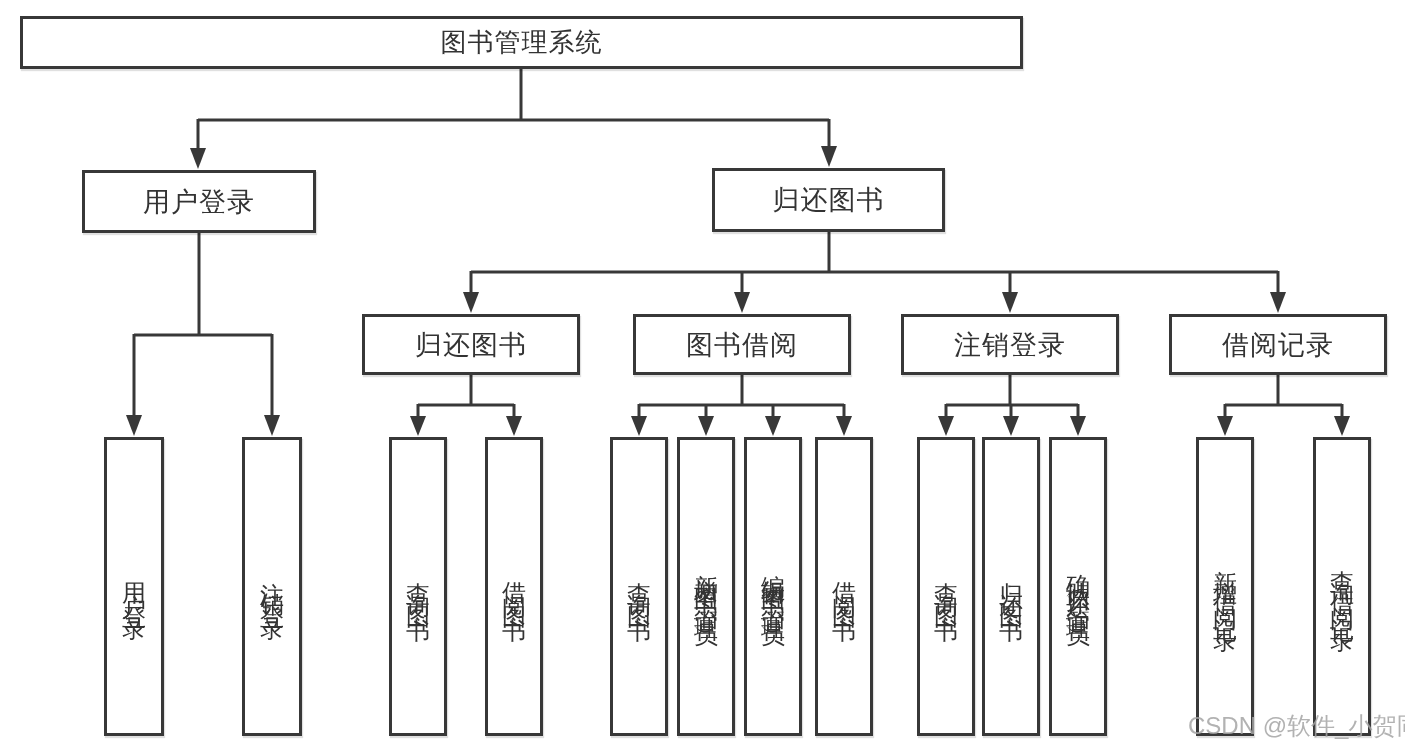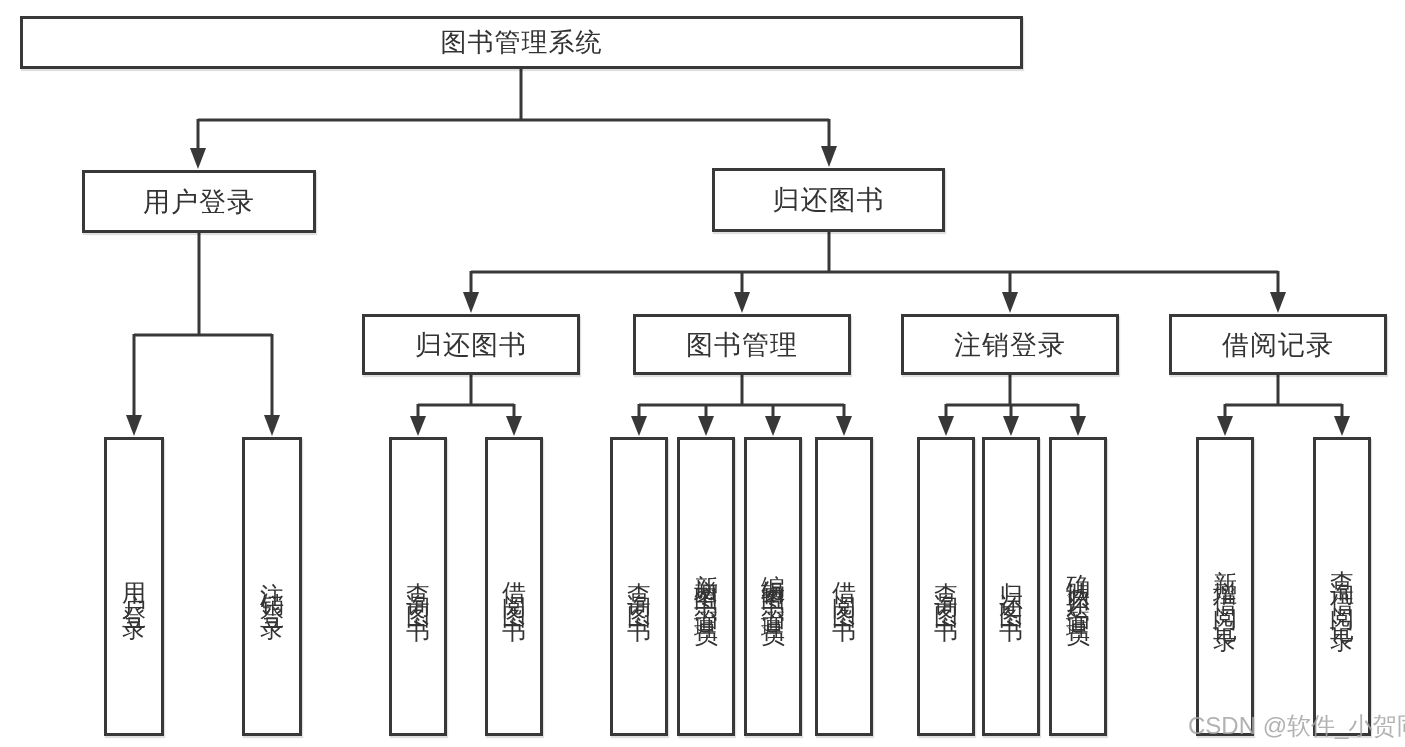--- a/index.html
+++ b/index.html
@@ -100,21 +100,21 @@
     <span>用户登录</span>
   </div>
   <div class="node node--h" style="left:712px; top:168px; width:233px; height:64px;">
     <span>归还图书</span>
   </div>
 
   <div class="node node--h" style="left:362px; top:314px; width:218px; height:61px;">
     <span>归还图书</span>
   </div>
   <div class="node node--h" style="left:633px; top:314px; width:218px; height:61px;">
-    <span>图书管理</span>
+    <span>图书借阅</span>
   </div>
   <div class="node node--h" style="left:901px; top:314px; width:218px; height:61px;">
     <span>注销登录</span>
   </div>
   <div class="node node--h" style="left:1169px; top:314px; width:218px; height:61px;">
     <span>借阅记录</span>
   </div>
 
   <div class="node leaf" style="left:104px; top:437px; width:60px; height:299px;">
     <span>用户登录</span>

